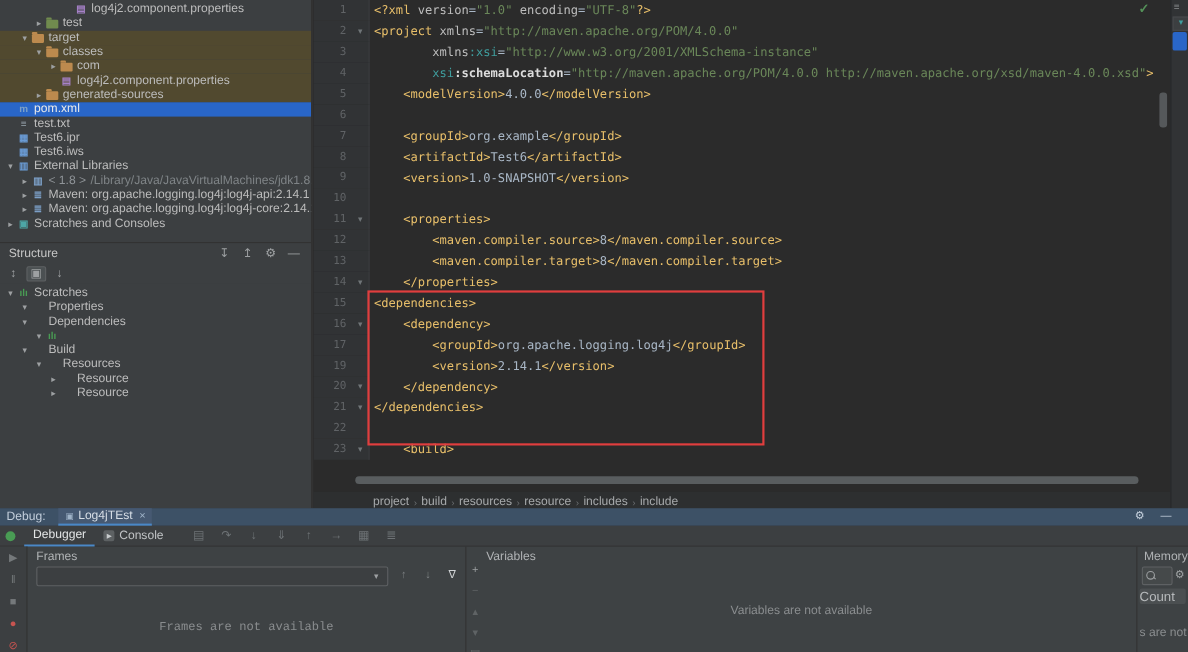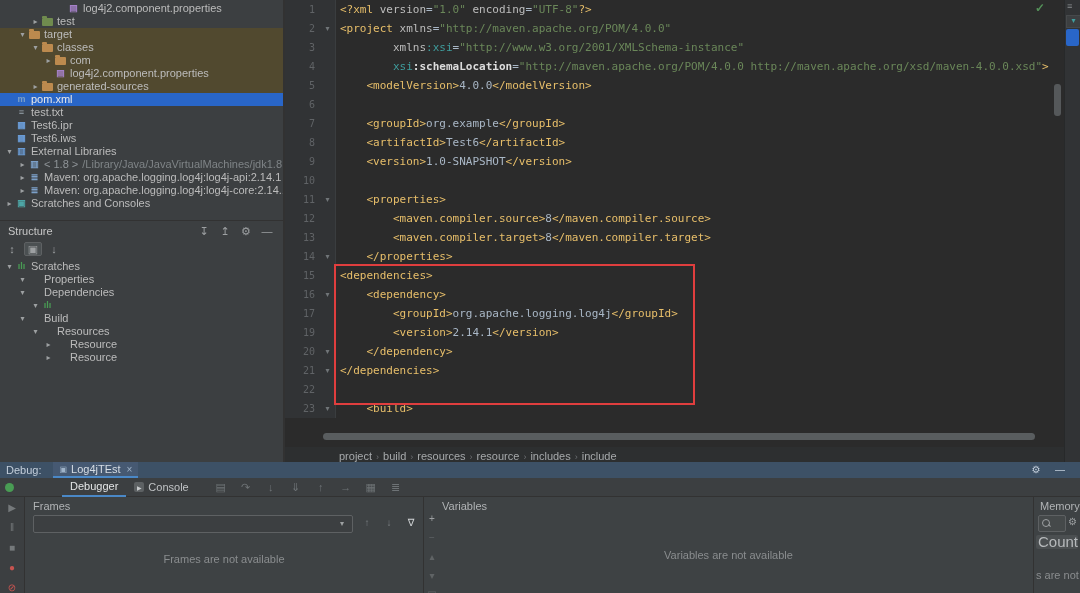--- a/index.html
+++ b/index.html
@@ -76,34 +76,34 @@
   #debug-left-strip .tbi.red{color:#c75450;}
   #frames-panel{position:absolute;left:25px;top:0;width:399px;height:96px;border-right:1px solid #323232;box-sizing:border-box;}
   .panel-h{font-size:11px;color:#b0b3b5;padding:3px 0 0 8px;}
   #frames-dd{position:absolute;left:8px;top:18px;width:320px;height:18px;background:#3c3f41;border:1px solid #5e6163;border-radius:2px;
     display:flex;align-items:center;justify-content:flex-end;box-sizing:border-box;}
   #frames-dd .tbi{font-size:8px;margin-right:4px;color:#9da0a2;}
   #frames-controls{position:absolute;left:336px;top:20px;display:flex;gap:10px;}
   #frames-controls .tbi{color:#7c8083;font-size:10px;}
   #frames-controls .tbi.bright{color:#d0d3d5;}
   .empty-msg{position:absolute;width:100%;text-align:center;font-size:11px;color:#8a8d8f;}
-  #frames-empty{top:56px;}
+  #frames-empty{top:68px;font-family:Liberation Mono, monospace;}
   #vars-panel{position:absolute;left:424px;top:0;width:610px;height:96px;border-right:1px solid #323232;box-sizing:border-box;}
   #vars-side{position:absolute;left:0;top:16px;width:16px;display:flex;flex-direction:column;align-items:center;gap:7px;}
   #vars-side .tbi{font-size:10px;color:#9da0a2;}
   #vars-side .tbi.dim{color:#5f6365;}
   #vars-empty{top:52px;}
   #memory-panel{position:absolute;left:1034px;top:0;width:46px;height:96px;overflow:hidden;}
   #memory-title{font-size:11px;color:#b0b3b5;padding:3px 4px 0 6px;}
   #mem-search{position:absolute;left:4px;top:18px;width:26px;height:15px;background:#45494a;border:1px solid #5e6163;border-radius:2px;}
   .lens{position:absolute;left:3px;top:3px;width:6px;height:6px;border:1px solid #9da0a2;border-radius:50%;}
   .lens:after{content:"";position:absolute;left:5px;top:5px;width:3px;height:1px;background:#9da0a2;transform:rotate(45deg);}
   #mem-gear{position:absolute;left:34px;top:19px;color:#9da0a2;font-size:10px;}
   #mem-count{position:absolute;left:2px;top:38px;width:42px;height:14px;background:#4b4f51;border-radius:2px;
-    font-size:15px;color:#b6b9bb;text-align:right;line-height:14px;}
+    font-size:12px;color:#b6b9bb;text-align:left;line-height:14px;}
   #mem-clipped{position:absolute;left:2px;top:72px;font-size:11px;color:#8a8d8f;white-space:nowrap;}
 </style>
 </head>
 <body>
 
 <div id="screen">
 
   <div id="project-panel">
     <div id="project-tree" style="padding-top:2px;">
         <div class="trow" style="padding-left: 56px;">
@@ -403,21 +403,21 @@
       <span id="debug-tab-close">×</span>
     </div>
     <span id="debug-header-icons" class="hicons">
         <span class="tbi">⚙</span>
         <span class="tbi">—</span>
       </span>
   </div>
 
   <div id="debug-toolbar">
     <span id="run-state"></span>
-    <span id="debug-tabs" style="display:flex;margin-left:40px;">
+    <span id="debug-tabs" style="display:flex;">
         <div class="dtab active">
           <span>Debugger</span>
         </div>
         <div class="dtab">
           <span class="console-ico">▶</span>
           <span>Console</span>
         </div>
       </span>
     <span class="ticons" id="debug-toolbar-icons">
         <span class="tbi">▤</span>

